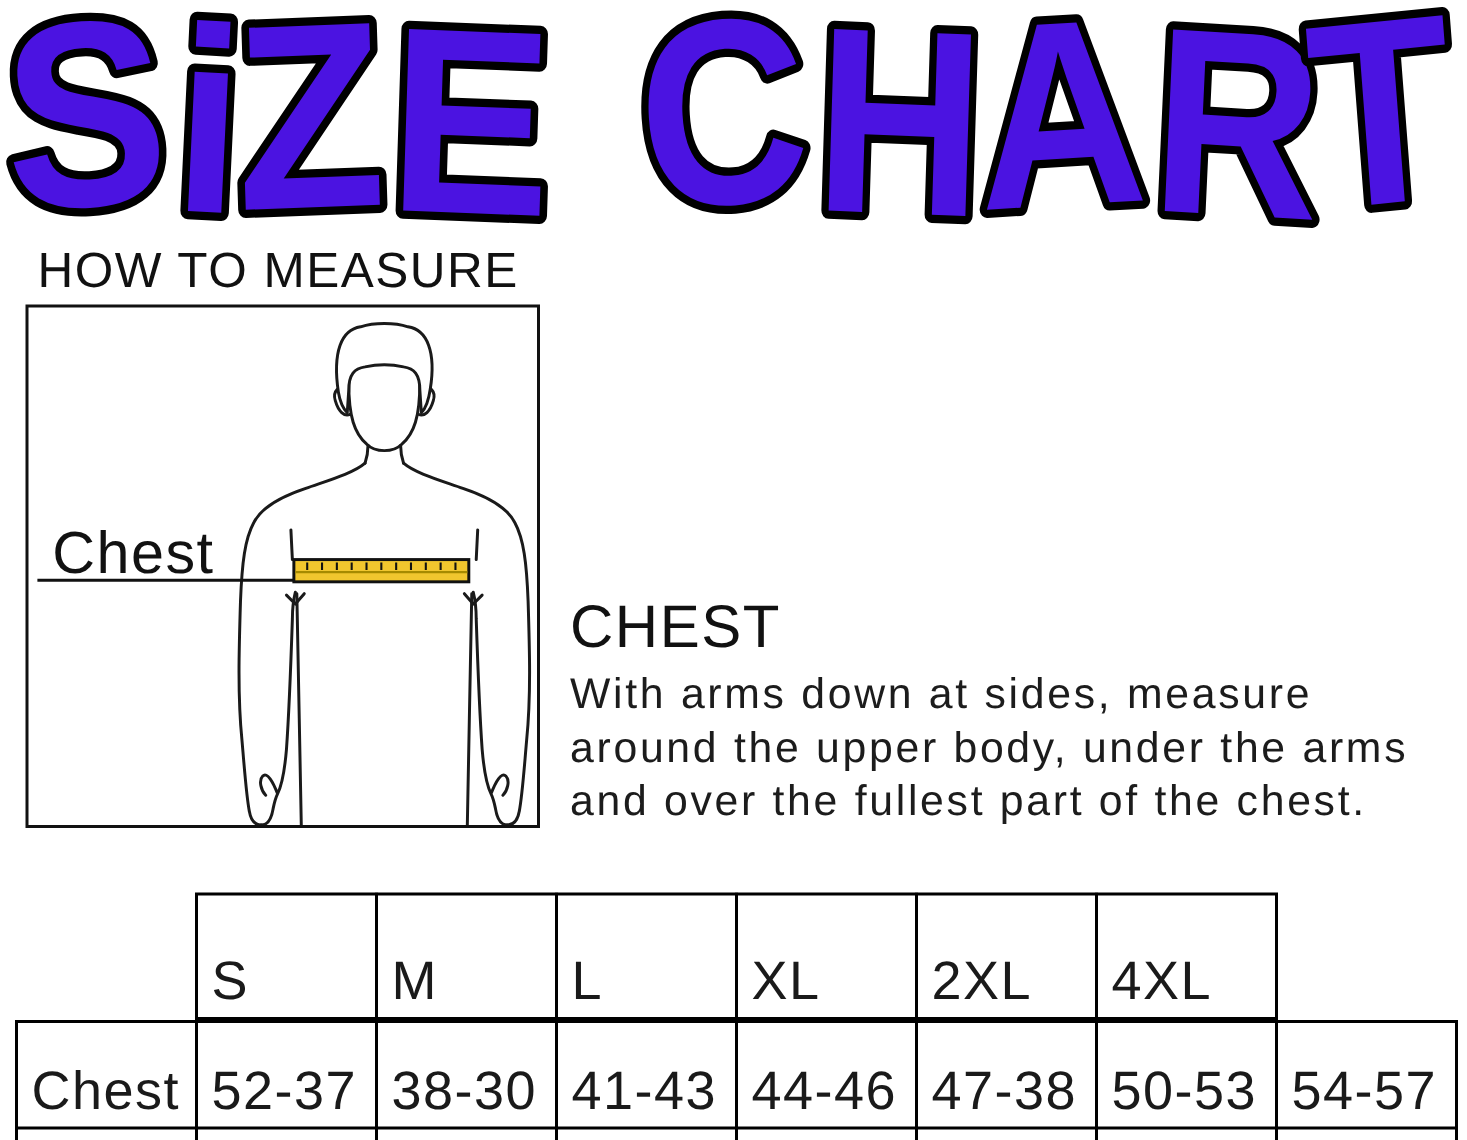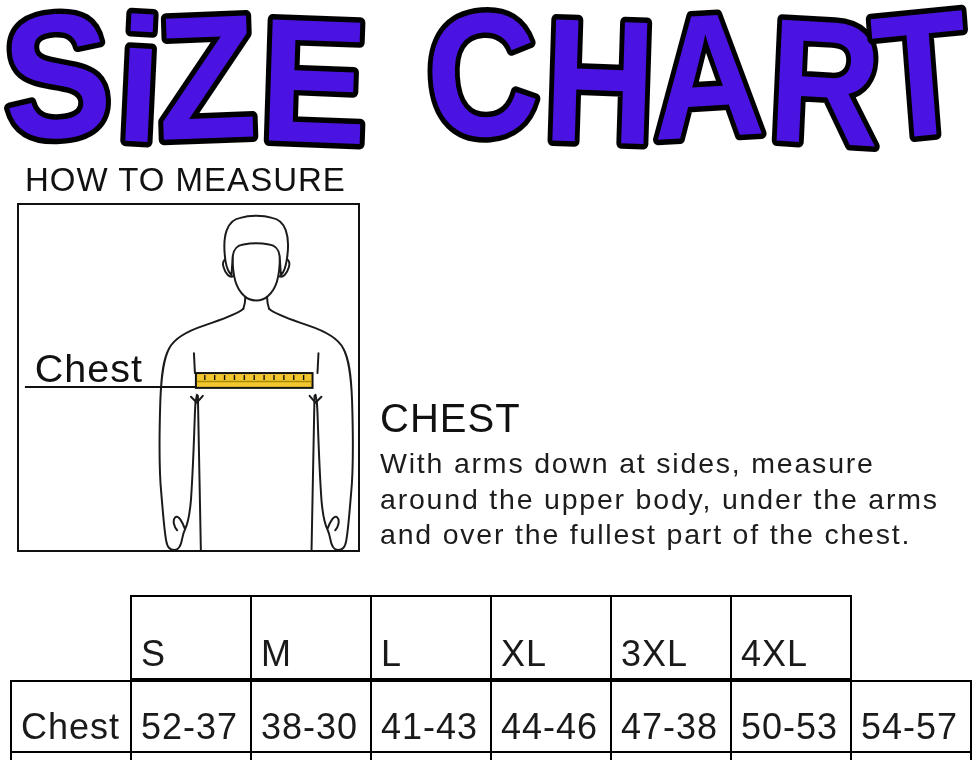--- a/index.html
+++ b/index.html
@@ -106,21 +106,21 @@
   <div class="chest-heading">CHEST</div>
   <div class="chest-body">With arms down at sides, measure
 around the upper body, under the arms
 and over the fullest part of the chest.</div>
 
   <div id="header-row" class="trow">
     <div class="cell">S</div>
     <div class="cell">M</div>
     <div class="cell">L</div>
     <div class="cell">XL</div>
-    <div class="cell">3XL</div>
+    <div class="cell">2XL</div>
     <div class="cell">4XL</div>
   </div>
 
   <div id="data-row" class="trow">
     <div class="cell">Chest</div>
     <div class="cell">52-37</div>
     <div class="cell">38-30</div>
     <div class="cell">41-43</div>
     <div class="cell">44-46</div>
     <div class="cell">47-38</div>

